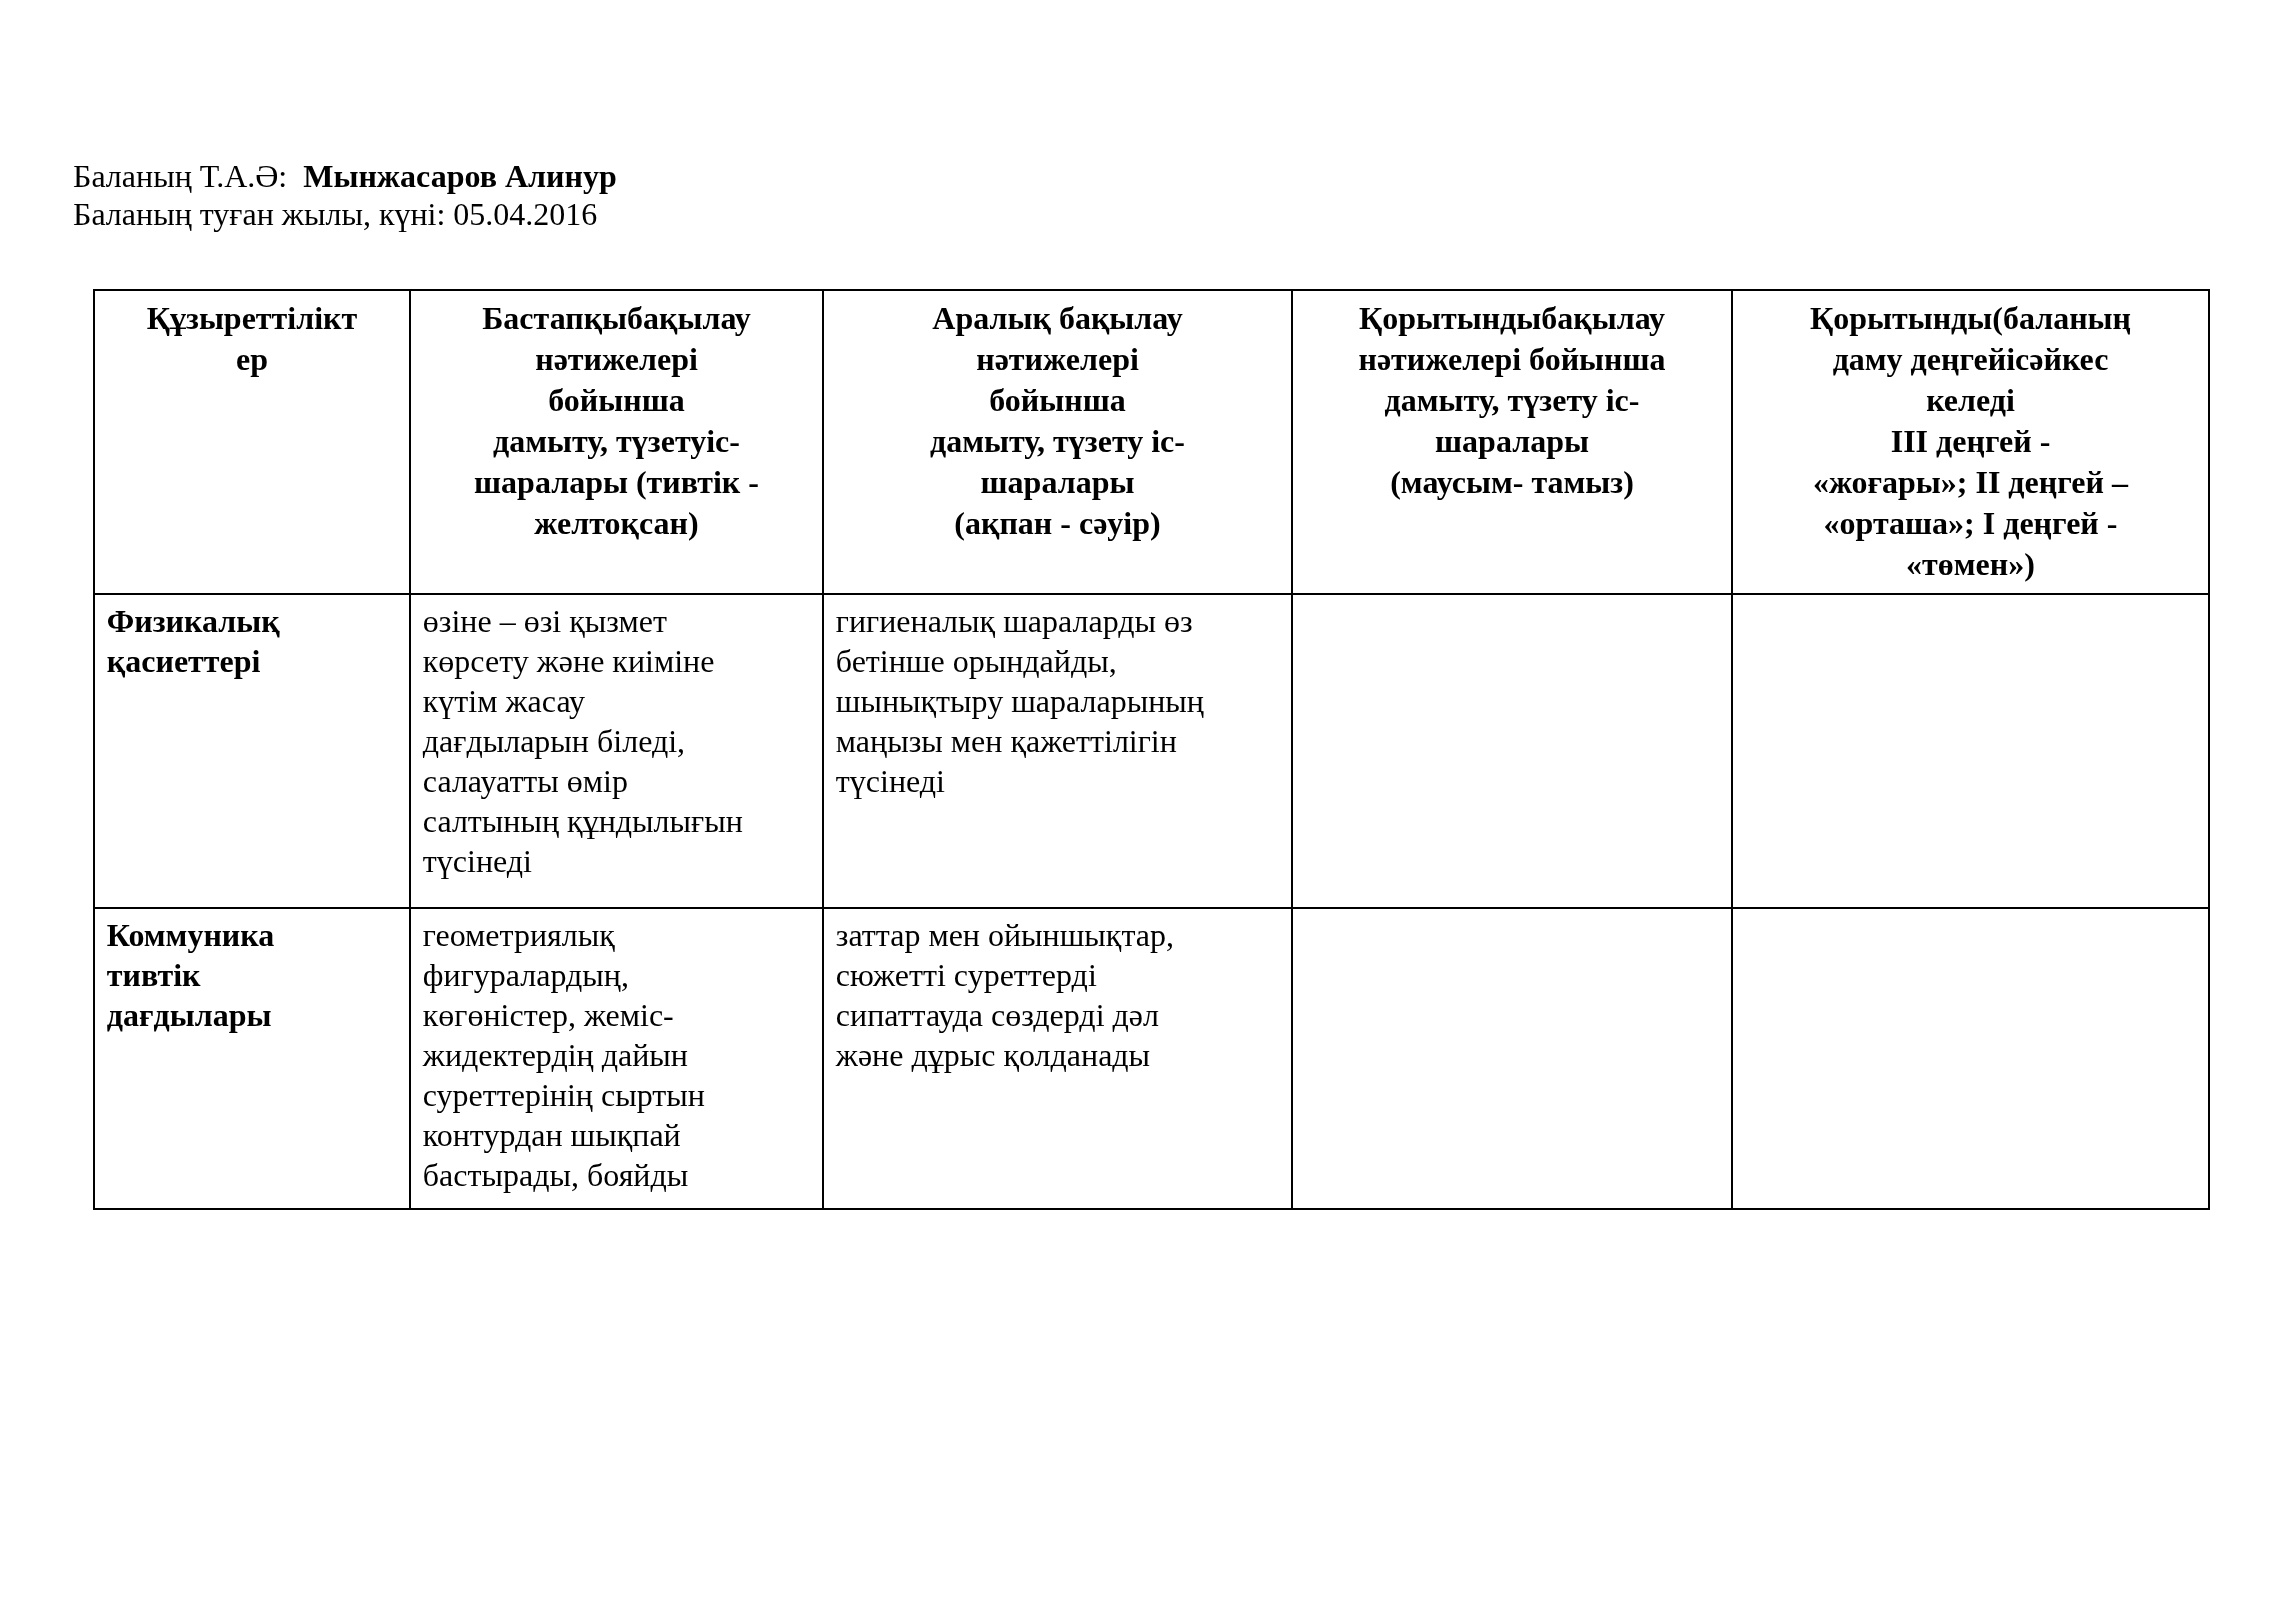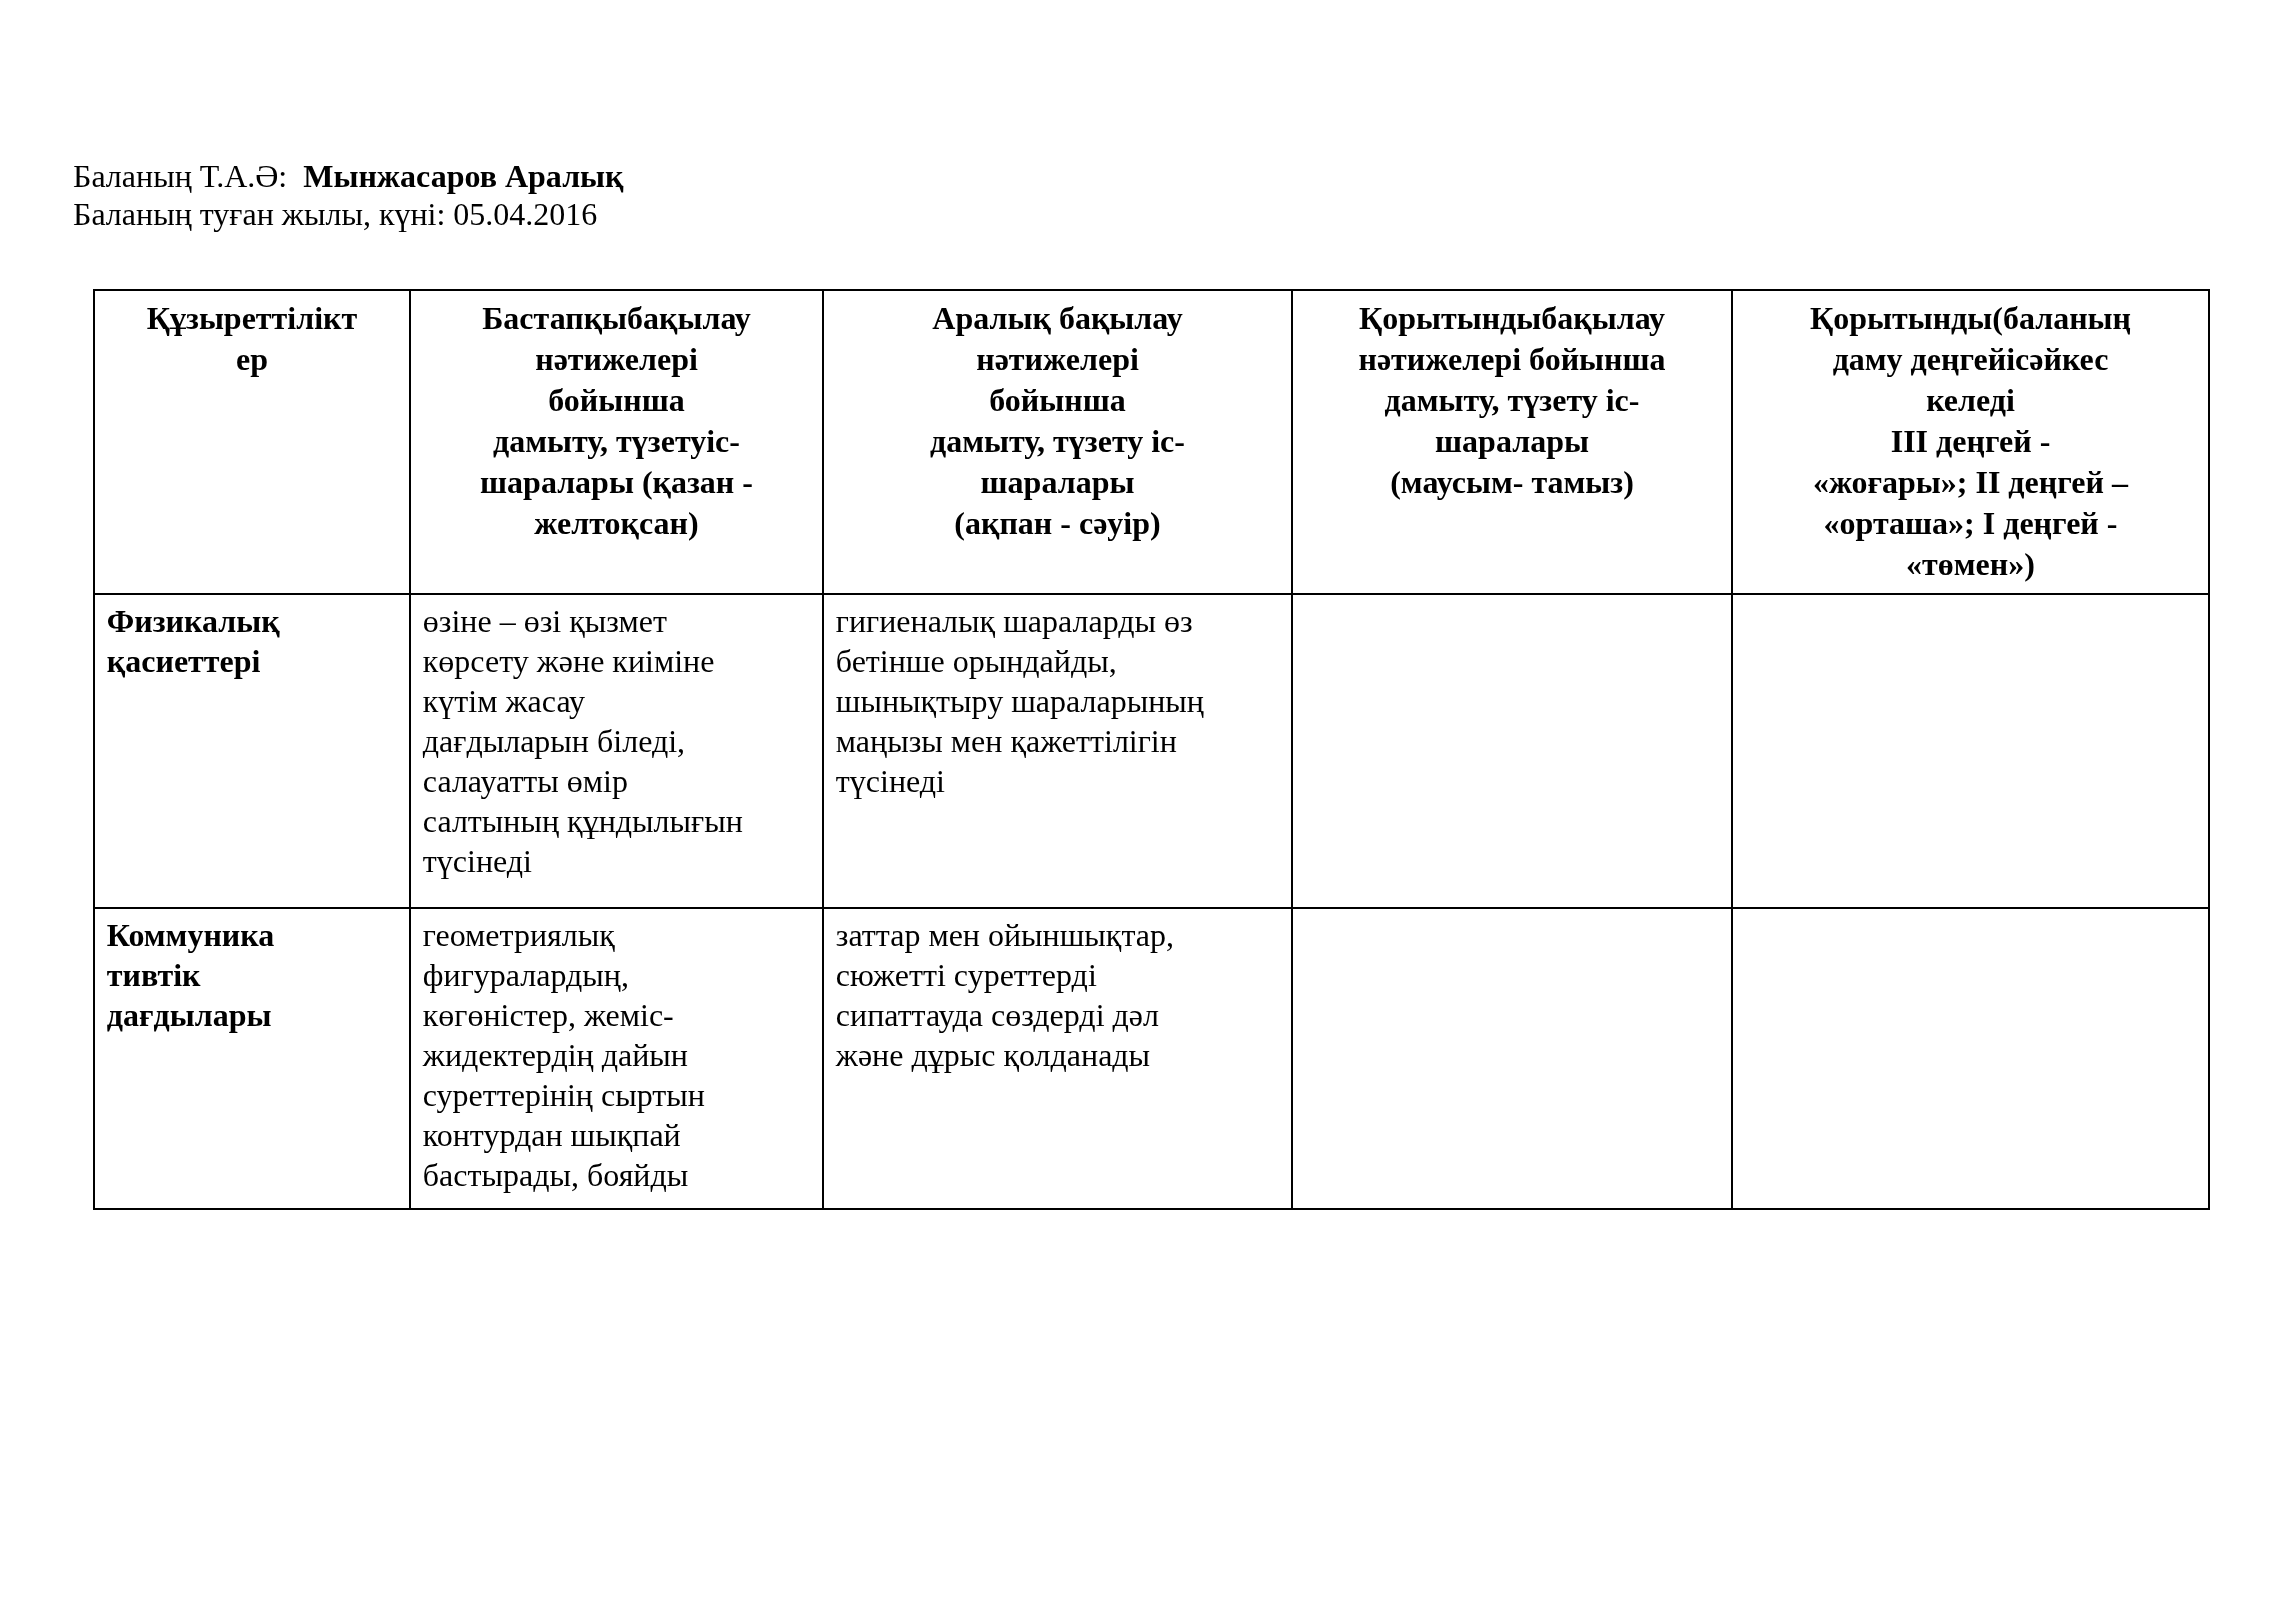--- a/index.html
+++ b/index.html
@@ -65,41 +65,41 @@
   tr.body-row-0  { height: 314px; }
   tr.body-row-1  { height: 301px; }
 </style>
 </head>
 <body>
 
 <div class="page">
 
 
   <div class="info-block">
-    <div class="info-line"><span>Баланың Т.А.Ә:  </span><span class="info-value-bold">Мынжасаров Аралық</span></div>
+    <div class="info-line"><span>Баланың Т.А.Ә:  </span><span class="info-value-bold">Мынжасаров Алинур</span></div>
     <div class="info-line">Баланың туған жылы, күні: 05.04.2016</div>
   </div>
 
   <table class="dev-table">
     <colgroup>
       <col style="width:316px">
       <col style="width:413px">
       <col style="width:469px">
       <col style="width:440px">
       <col style="width:477px">
     </colgroup>
     <thead>
       <tr class="header-row">
         <th>Құзыреттілікт
 ер</th>
         <th>Бастапқыбақылау
 нәтижелері
 бойынша
 дамыту, түзетуіс-
-шаралары (қазан -
+шаралары (тивтік -
 желтоқсан)</th>
         <th>Аралық бақылау
 нәтижелері
 бойынша
 дамыту, түзету іс-
 шаралары
 (ақпан - сәуір)</th>
         <th>Қорытындыбақылау
 нәтижелері бойынша
 дамыту, түзету іс-

